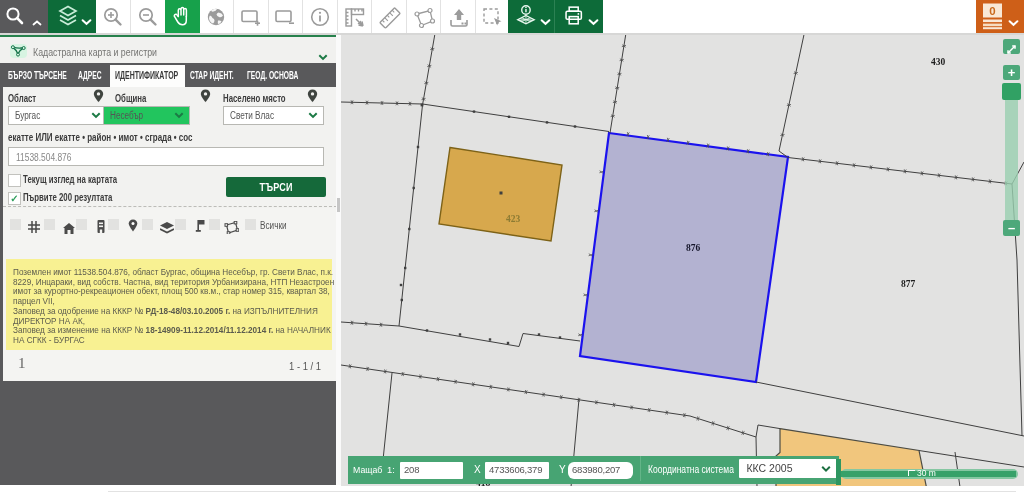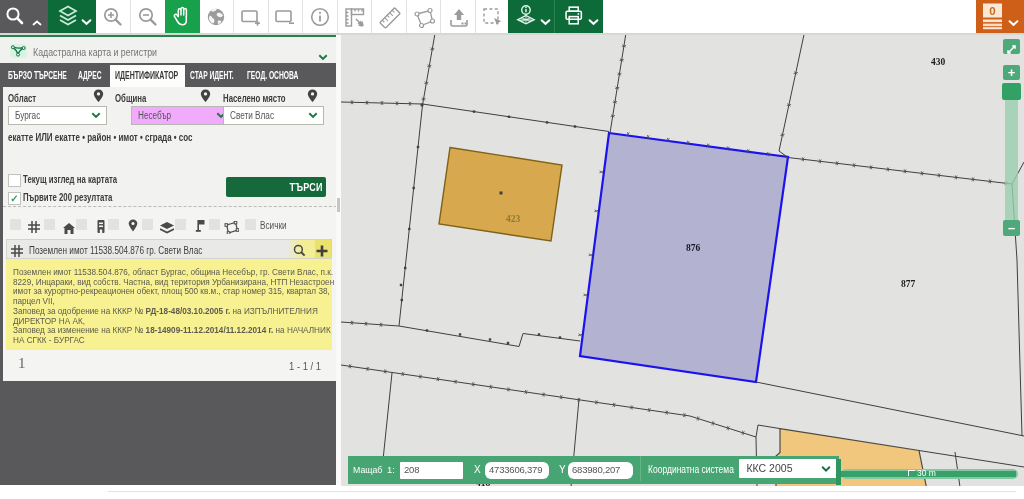--- a/index.html
+++ b/index.html
@@ -214,21 +214,21 @@
 <div style="position:absolute;left:1003px;top:65px;width:17px;height:15px;background:#4da87a;border-radius:2px;color:#fff;font:bold 13px/15px 'Liberation Sans';text-align:center">+</div>
 <div style="position:absolute;left:1005px;top:85px;width:13px;height:134.5px;background:rgba(154,207,176,0.8)"></div>
 <div style="position:absolute;left:1002px;top:83px;width:19px;height:17px;background:#31a164;border-radius:2px"></div>
 <div style="position:absolute;left:1003px;top:219.5px;width:17px;height:16px;background:#4da87a;border-radius:2px;color:#fff;font:bold 13px/15px 'Liberation Sans';text-align:center">–</div>
 
 <div style="position:absolute;left:348px;top:456px;width:491px;height:28px;background:#47a473">
 <div style="position:absolute;left:5px;top:8px;color:#fff;font:9.5px 'Liberation Sans';white-space:nowrap;transform:scaleX(0.92);transform-origin:0 0">Мащаб</div>
     <div style="position:absolute;left:39px;top:8px;color:#fff;font:9.5px 'Liberation Sans';white-space:nowrap;transform:scaleX(1.0);transform-origin:0 0">1:</div>
 <div style="position:absolute;left:52px;top:6px;width:59px;height:17px;background:#fff;border-radius:1px;color:#555;font:9.5px/16px 'Liberation Sans';padding-left:4px;letter-spacing:-0.2px">208</div>
 <div style="position:absolute;left:126px;top:8px;color:#fff;font:10px 'Liberation Sans';white-space:nowrap;transform:scaleX(1.0);transform-origin:0 0">X</div>
-<div style="position:absolute;left:137px;top:6px;width:60px;height:17px;background:#fff;border-radius:6px;color:#555;font:9.5px/16px 'Liberation Sans';padding-left:4px;letter-spacing:-0.2px">4733606,379</div>
+<div style="position:absolute;left:137px;top:6px;width:60px;height:17px;background:#fff;border-radius:1px;color:#555;font:9.5px/16px 'Liberation Sans';padding-left:4px;letter-spacing:-0.2px">4733606,379</div>
 <div style="position:absolute;left:211px;top:8px;color:#fff;font:10px 'Liberation Sans';white-space:nowrap;transform:scaleX(1.0);transform-origin:0 0">Y</div>
 <div style="position:absolute;left:220px;top:6px;width:61px;height:17px;background:#fff;border-radius:6px;color:#555;font:9.5px/16px 'Liberation Sans';padding-left:4px;letter-spacing:-0.2px">683980,207</div>
 <div style="position:absolute;left:292px;top:0;width:1px;height:25px;background:#63b588"></div>
 <div style="position:absolute;left:300px;top:8px;color:#fff;font:10px 'Liberation Sans';white-space:nowrap;transform:scaleX(0.85);transform-origin:0 0">Координатна система</div>
 <div style="position:absolute;left:390.5px;top:3px;width:91px;height:19px;background:#fff;border-radius:1px;color:#444;font:10.5px/19px 'Liberation Sans';padding-left:8px">ККС 2005
 <svg style="position:absolute;right:7px;top:6px" width="10" height="8" viewBox="0 0 10 8">
         <path d="M1.2 1.8 L5 5.6 L8.8 1.8" fill="none" stroke="#1c6f41" stroke-width="2"></path>
       </svg></div>
 </div>
 <div style="position:absolute;left:836px;top:459px;width:5px;height:26px;background:#2e9661"></div>
@@ -447,38 +447,41 @@
    <div style="position:absolute;left:304px;top:2px"><svg width="11" height="14" viewBox="0 0 11 14">
           <path d="M5.5 0.5 C8.2 0.5 10.2 2.5 10.2 5.1 C10.2 7.8 5.5 13.2 5.5 13.2 C5.5 13.2 0.8 7.8 0.8 5.1 C0.8 2.5 2.8 0.5 5.5 0.5 Z" fill="#3f443f"></path>
           <circle cx="5.5" cy="4.9" r="1.7" fill="#f1f1ef"></circle>
         </svg></div>
    <div style="position:absolute;left:5px;top:19px;width:99px;height:19px;background:#fff;border:1px solid #b8b8b3;box-sizing:border-box">
 <div style="position:absolute;left:6px;top:3px;font:10px 'Liberation Sans';color:#555;white-space:nowrap;transform:scaleX(0.82);transform-origin:0 0;">Бургас</div>
         <div style="position:absolute;right:5px;top:5px;line-height:0"><svg width="10" height="7" viewBox="0 0 10 7">
             <path d="M1.3 1.2 L5 4.9 L8.7 1.2" fill="none" stroke="#1c7a45" stroke-width="2"></path>
           </svg></div>
       </div>
-      <div style="position:absolute;left:128px;top:19px;width:101px;height:19px;background:#f0abfc;border:1px solid #b8b8b3;box-sizing:border-box">
+      <div style="position:absolute;left:100px;top:19px;width:87px;height:19px;background:#22c55e;border:1px solid #b8b8b3;box-sizing:border-box">
 <div style="position:absolute;left:6px;top:3px;font:10px 'Liberation Sans';color:#555;white-space:nowrap;transform:scaleX(0.82);transform-origin:0 0;">Несебър</div>
         <div style="position:absolute;right:5px;top:5px;line-height:0"><svg width="10" height="7" viewBox="0 0 10 7">
             <path d="M1.3 1.2 L5 4.9 L8.7 1.2" fill="none" stroke="#1c7a45" stroke-width="2"></path>
           </svg></div>
       </div>
       <div style="position:absolute;left:220px;top:19px;width:101px;height:19px;background:#fff;border:1px solid #b8b8b3;box-sizing:border-box">
 <div style="position:absolute;left:6px;top:3px;font:10px 'Liberation Sans';color:#555;white-space:nowrap;transform:scaleX(0.82);transform-origin:0 0;">Свети Влас</div>
         <div style="position:absolute;right:5px;top:5px;line-height:0"><svg width="10" height="7" viewBox="0 0 10 7">
             <path d="M1.3 1.2 L5 4.9 L8.7 1.2" fill="none" stroke="#1c7a45" stroke-width="2"></path>
           </svg></div>
       </div>
    <div style="position:absolute;left:5px;top:45px;font:bold 10px 'Liberation Sans';color:#3b3b3b;white-space:nowrap;transform:scaleX(0.8);transform-origin:0 0;">екатте ИЛИ екатте • район • имот • сграда • сос</div>
+   <div style="position:absolute;left:5px;top:60px;width:316px;height:19px;background:#fff;border:1px solid #b8b8b3;box-sizing:border-box">
+        <div style="position:absolute;left:7px;top:3px;font:10.5px 'Liberation Sans';color:#888;white-space:nowrap;transform:scaleX(0.8);transform-origin:0 0;">11538.504.876</div>
+      </div>
    <div style="position:absolute;left:5px;top:87px;width:11px;height:11px;background:#fff;border:1px solid #c2c2be"></div>
    <div style="position:absolute;left:20px;top:87px;font:bold 10px 'Liberation Sans';color:#3b3b3b;white-space:nowrap;transform:scaleX(0.78);transform-origin:0 0;">Текущ изглед на картата</div>
    <div style="position:absolute;left:5px;top:105px;width:11px;height:11px;background:#fff;border:1px solid #c2c2be;color:#2f9e5c;font:bold 10px/11px 'Liberation Sans';text-align:center">✓</div>
    <div style="position:absolute;left:20px;top:105px;font:bold 10px 'Liberation Sans';color:#3b3b3b;white-space:nowrap;transform:scaleX(0.78);transform-origin:0 0;">Първите 200 резултата</div>
-   <div style="position:absolute;left:223px;top:90px;width:100px;height:20px;background:#15693a;border-radius:2px;color:#fff;text-align:right;font:bold 11px/20px 'Liberation Sans';letter-spacing:0.2px"><span style="display:inline-block;transform:scaleX(0.82)">ТЪРСИ</span></div>
+   <div style="position:absolute;left:223px;top:90px;width:100px;height:20px;background:#15693a;border-radius:2px;color:#fff;text-align:center;font:bold 11px/20px 'Liberation Sans';letter-spacing:0.2px"><span style="display:inline-block;transform:scaleX(0.82)">ТЪРСИ</span></div>
  </div>
 
  <div style="position:absolute;left:3px;top:173px;width:334px;height:212px;background:#f4f4f2">
    <div style="position:absolute;left:7px;top:11px;width:11px;height:11px;background:#e2e2e0"></div>
       <div style="position:absolute;left:25px;top:11px"><svg width="12" height="12" viewBox="0 0 12 12">
           <g stroke="#4a4a4a" stroke-width="1.5">
             <path d="M4 0v12M8 0v12M0 4h12M0 8h12"></path>
           </g>
         </svg></div>
       <div style="position:absolute;left:41px;top:11px;width:11px;height:11px;background:#e2e2e0"></div>
@@ -515,38 +518,20 @@
             <rect x="1" y="2.7" width="2.6" height="2.6"></rect>
             <rect x="10.2" y="0.3" width="2.6" height="2.6"></rect>
             <rect x="12.2" y="7.7" width="2.6" height="2.6"></rect>
             <rect x="3.2" y="10.7" width="2.6" height="2.6"></rect>
           </g>
         </svg></div>
       <div style="position:absolute;left:242px;top:11px;width:11px;height:11px;background:#e2e2e0"></div>
       <div style="position:absolute;left:257px;top:12px;font:10px 'Liberation Sans';color:#555;white-space:nowrap;transform:scaleX(0.82);transform-origin:0 0;">Всички</div>
  </div>
 
- <div style="position:absolute;left:6px;top:204px;width:326px;height:20px;background:#e9e9e7;border:1px solid #d2d2cf;box-sizing:border-box">
-   <div style="position:absolute;left:4px;top:3px"><svg width="12" height="12" viewBox="0 0 12 12">
-          <g stroke="#4a4a4a" stroke-width="1.5">
-            <path d="M4 0v12M8 0v12M0 4h12M0 8h12"></path>
-          </g>
-        </svg></div>
-   <div style="position:absolute;left:22px;top:4px;font:10.5px 'Liberation Sans';color:#3d3d3d;white-space:nowrap;transform:scaleX(0.78);transform-origin:0 0;">Поземлен имот 11538.504.876 гр. Свети Влас</div>
-   <div style="position:absolute;right:30px;top:0;width:14px;height:18px;background:linear-gradient(90deg,rgba(243,237,150,0),#f3ed96)"></div>
-   <div style="position:absolute;right:16px;top:0;width:14px;height:18px;background:#f3ed96"></div>
-   <div style="position:absolute;right:0;top:0;width:16px;height:18px;background:#ebe26e"></div>
-   <div style="position:absolute;right:25px;top:3px"><svg width="13" height="13" viewBox="0 0 13 13">
-          <circle cx="5.4" cy="5.4" r="3.9" fill="none" stroke="#4a4a4a" stroke-width="1.5"></circle>
-          <line x1="8.3" y1="8.3" x2="11.6" y2="11.6" stroke="#4a4a4a" stroke-width="2"></line>
-        </svg></div>
-   <div style="position:absolute;right:3px;top:3px"><svg width="12" height="12" viewBox="0 0 12 12">
-          <path d="M6 0.5 V11.5 M0.5 6 H11.5" stroke="#3f3f3f" stroke-width="2.6"></path>
-        </svg></div>
- </div>
 
  <div style="position:absolute;left:6px;top:224px;width:326px;height:91px;background:#f8f192;color:#5c5c4e;font:9.3px/9.7px 'Liberation Sans';padding:9px 0 0 7px;box-sizing:border-box">
       <div style="white-space:nowrap;transform:scaleX(0.88);transform-origin:0 0">Поземлен имот 11538.504.876, област Бургас, община Несебър, гр. Свети Влас, п.к.</div>
       <div style="white-space:nowrap;transform:scaleX(0.88);transform-origin:0 0">8229, Инцараки, вид собств. Частна, вид територия Урбанизирана, НТП Незастроен</div>
       <div style="white-space:nowrap;transform:scaleX(0.88);transform-origin:0 0">имот за курортно-рекреационен обект, площ 500 кв.м., стар номер 315, квартал 38,</div>
       <div style="white-space:nowrap;transform:scaleX(0.88);transform-origin:0 0">парцел VII,</div>
       <div style="white-space:nowrap;transform:scaleX(0.88);transform-origin:0 0">Заповед за одобрение на КККР № <b>РД-18-48/03.10.2005 г.</b> на ИЗПЪЛНИТЕЛНИЯ</div>
       <div style="white-space:nowrap;transform:scaleX(0.88);transform-origin:0 0">ДИРЕКТОР НА АК,</div>
       <div style="white-space:nowrap;transform:scaleX(0.88);transform-origin:0 0">Заповед за изменение на КККР № <b>18-14909-11.12.2014/11.12.2014 г.</b> на НАЧАЛНИК</div>
       <div style="white-space:nowrap;transform:scaleX(0.88);transform-origin:0 0">НА СГКК - БУРГАС</div>

